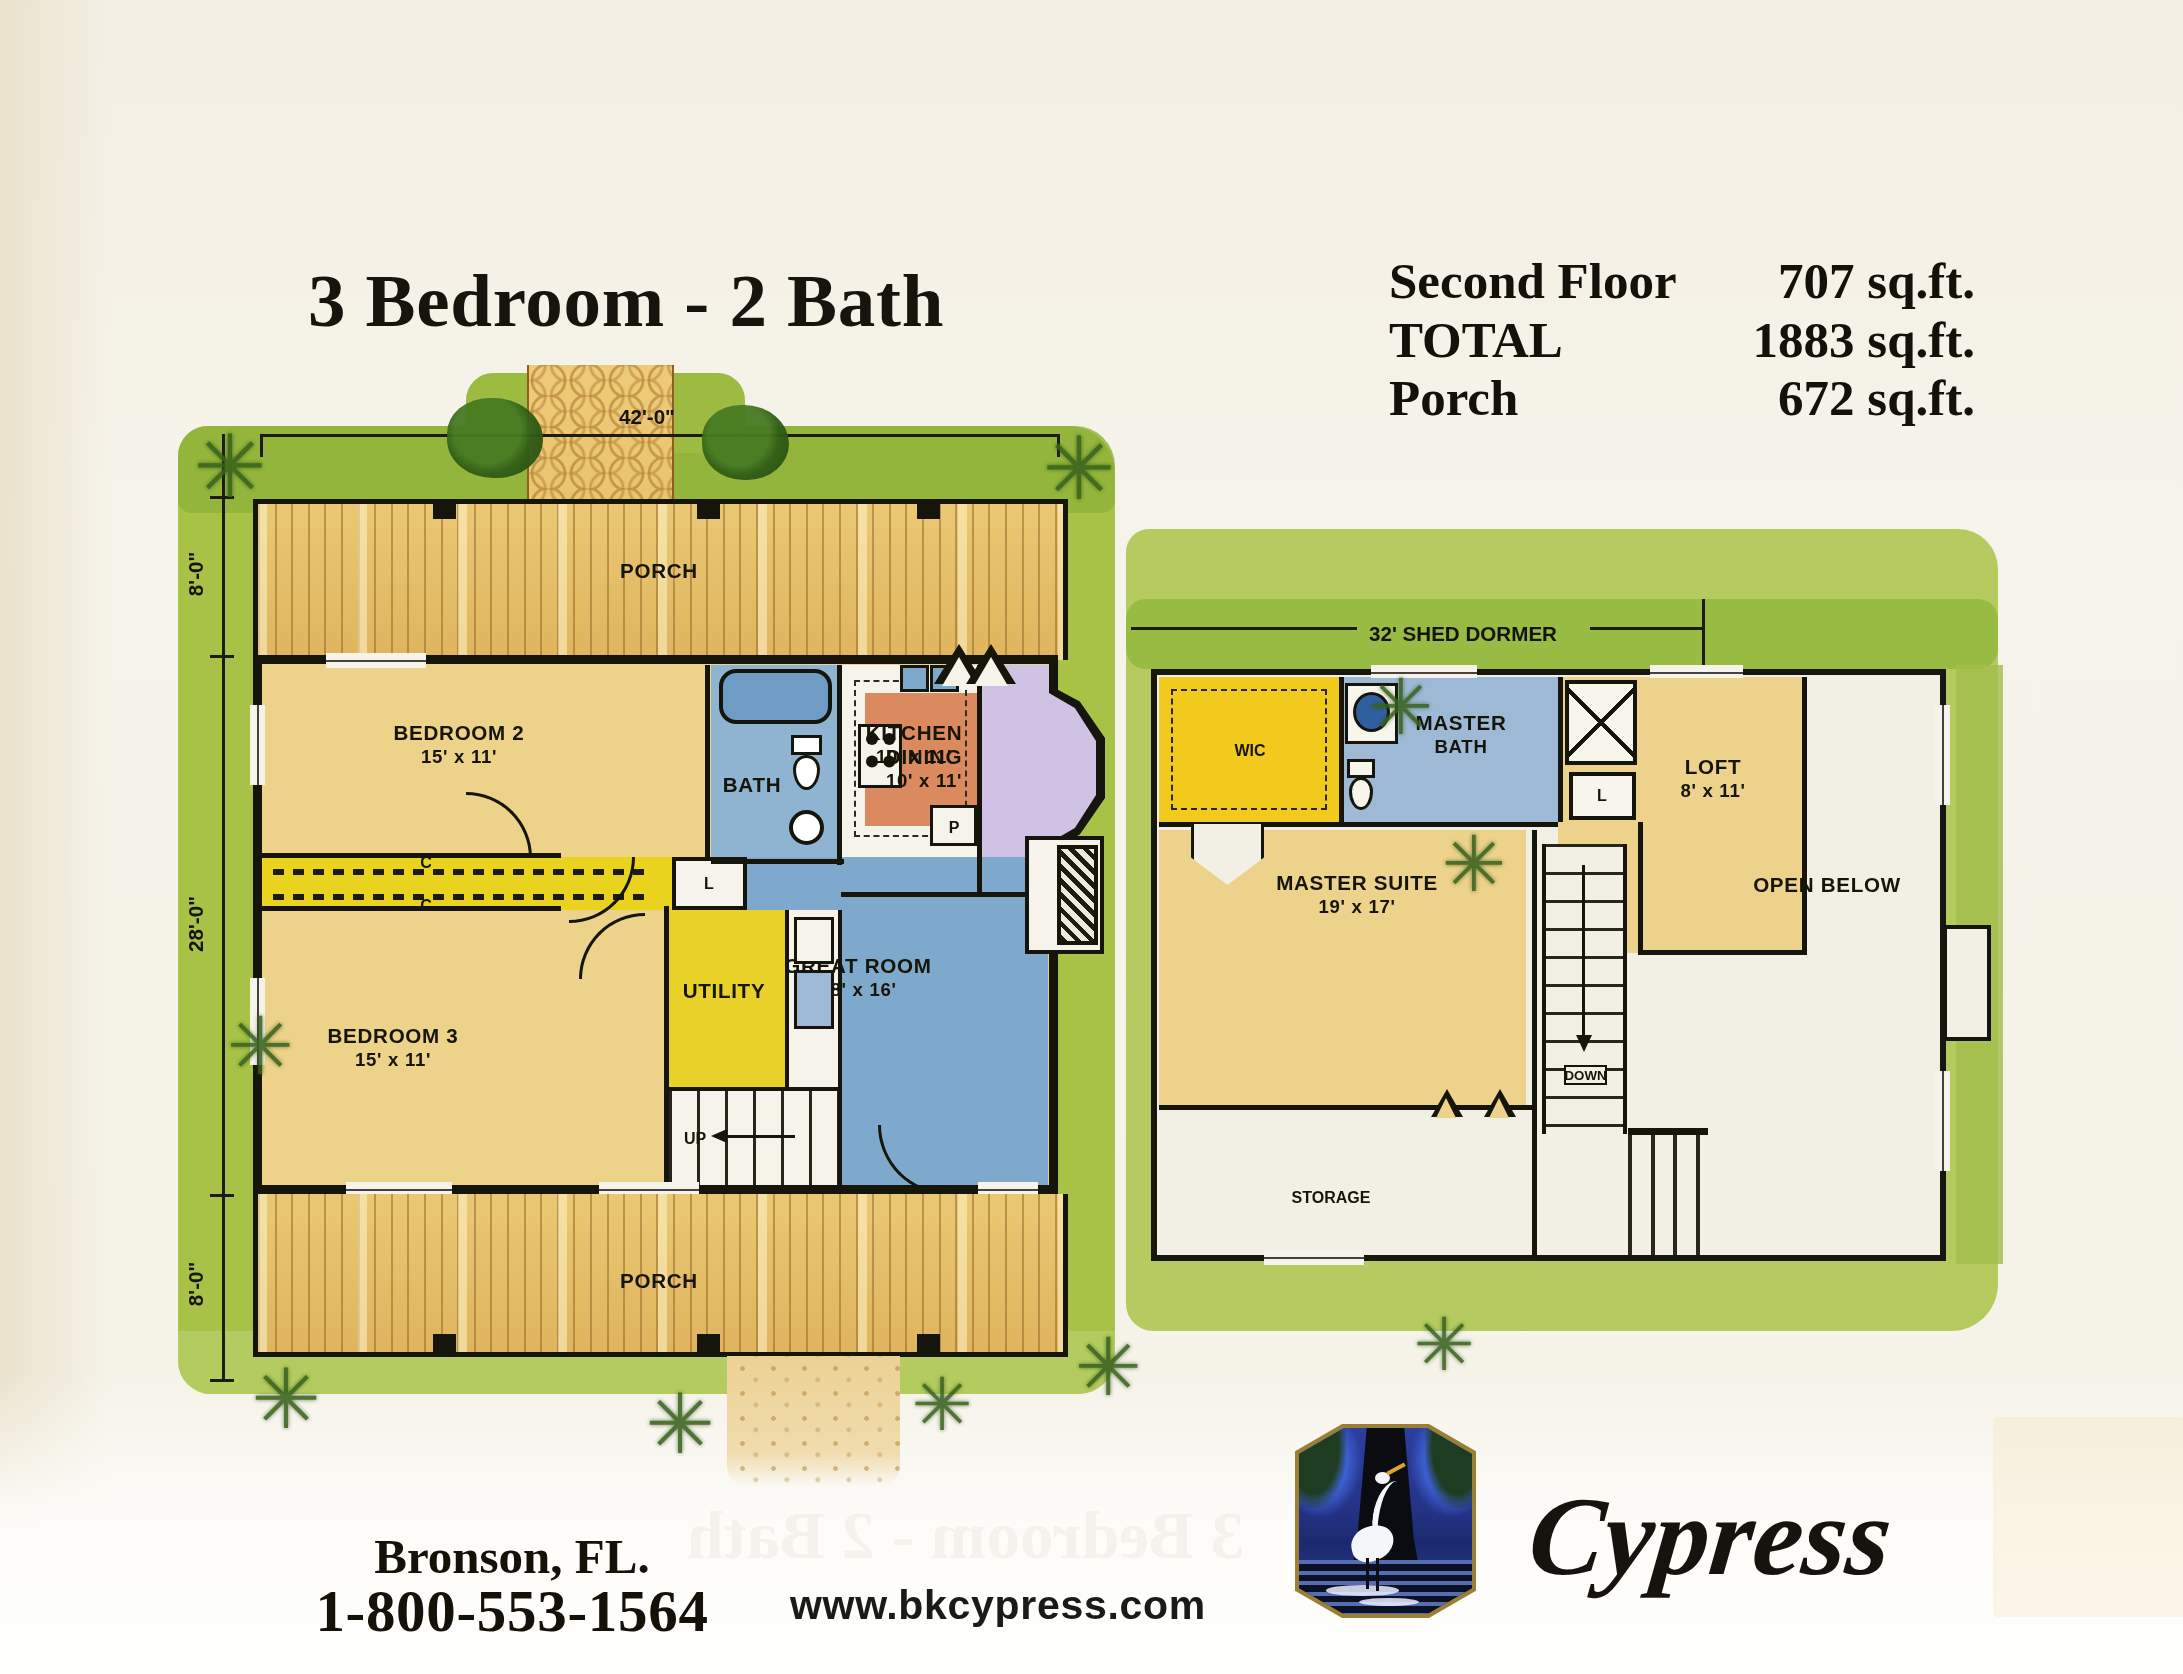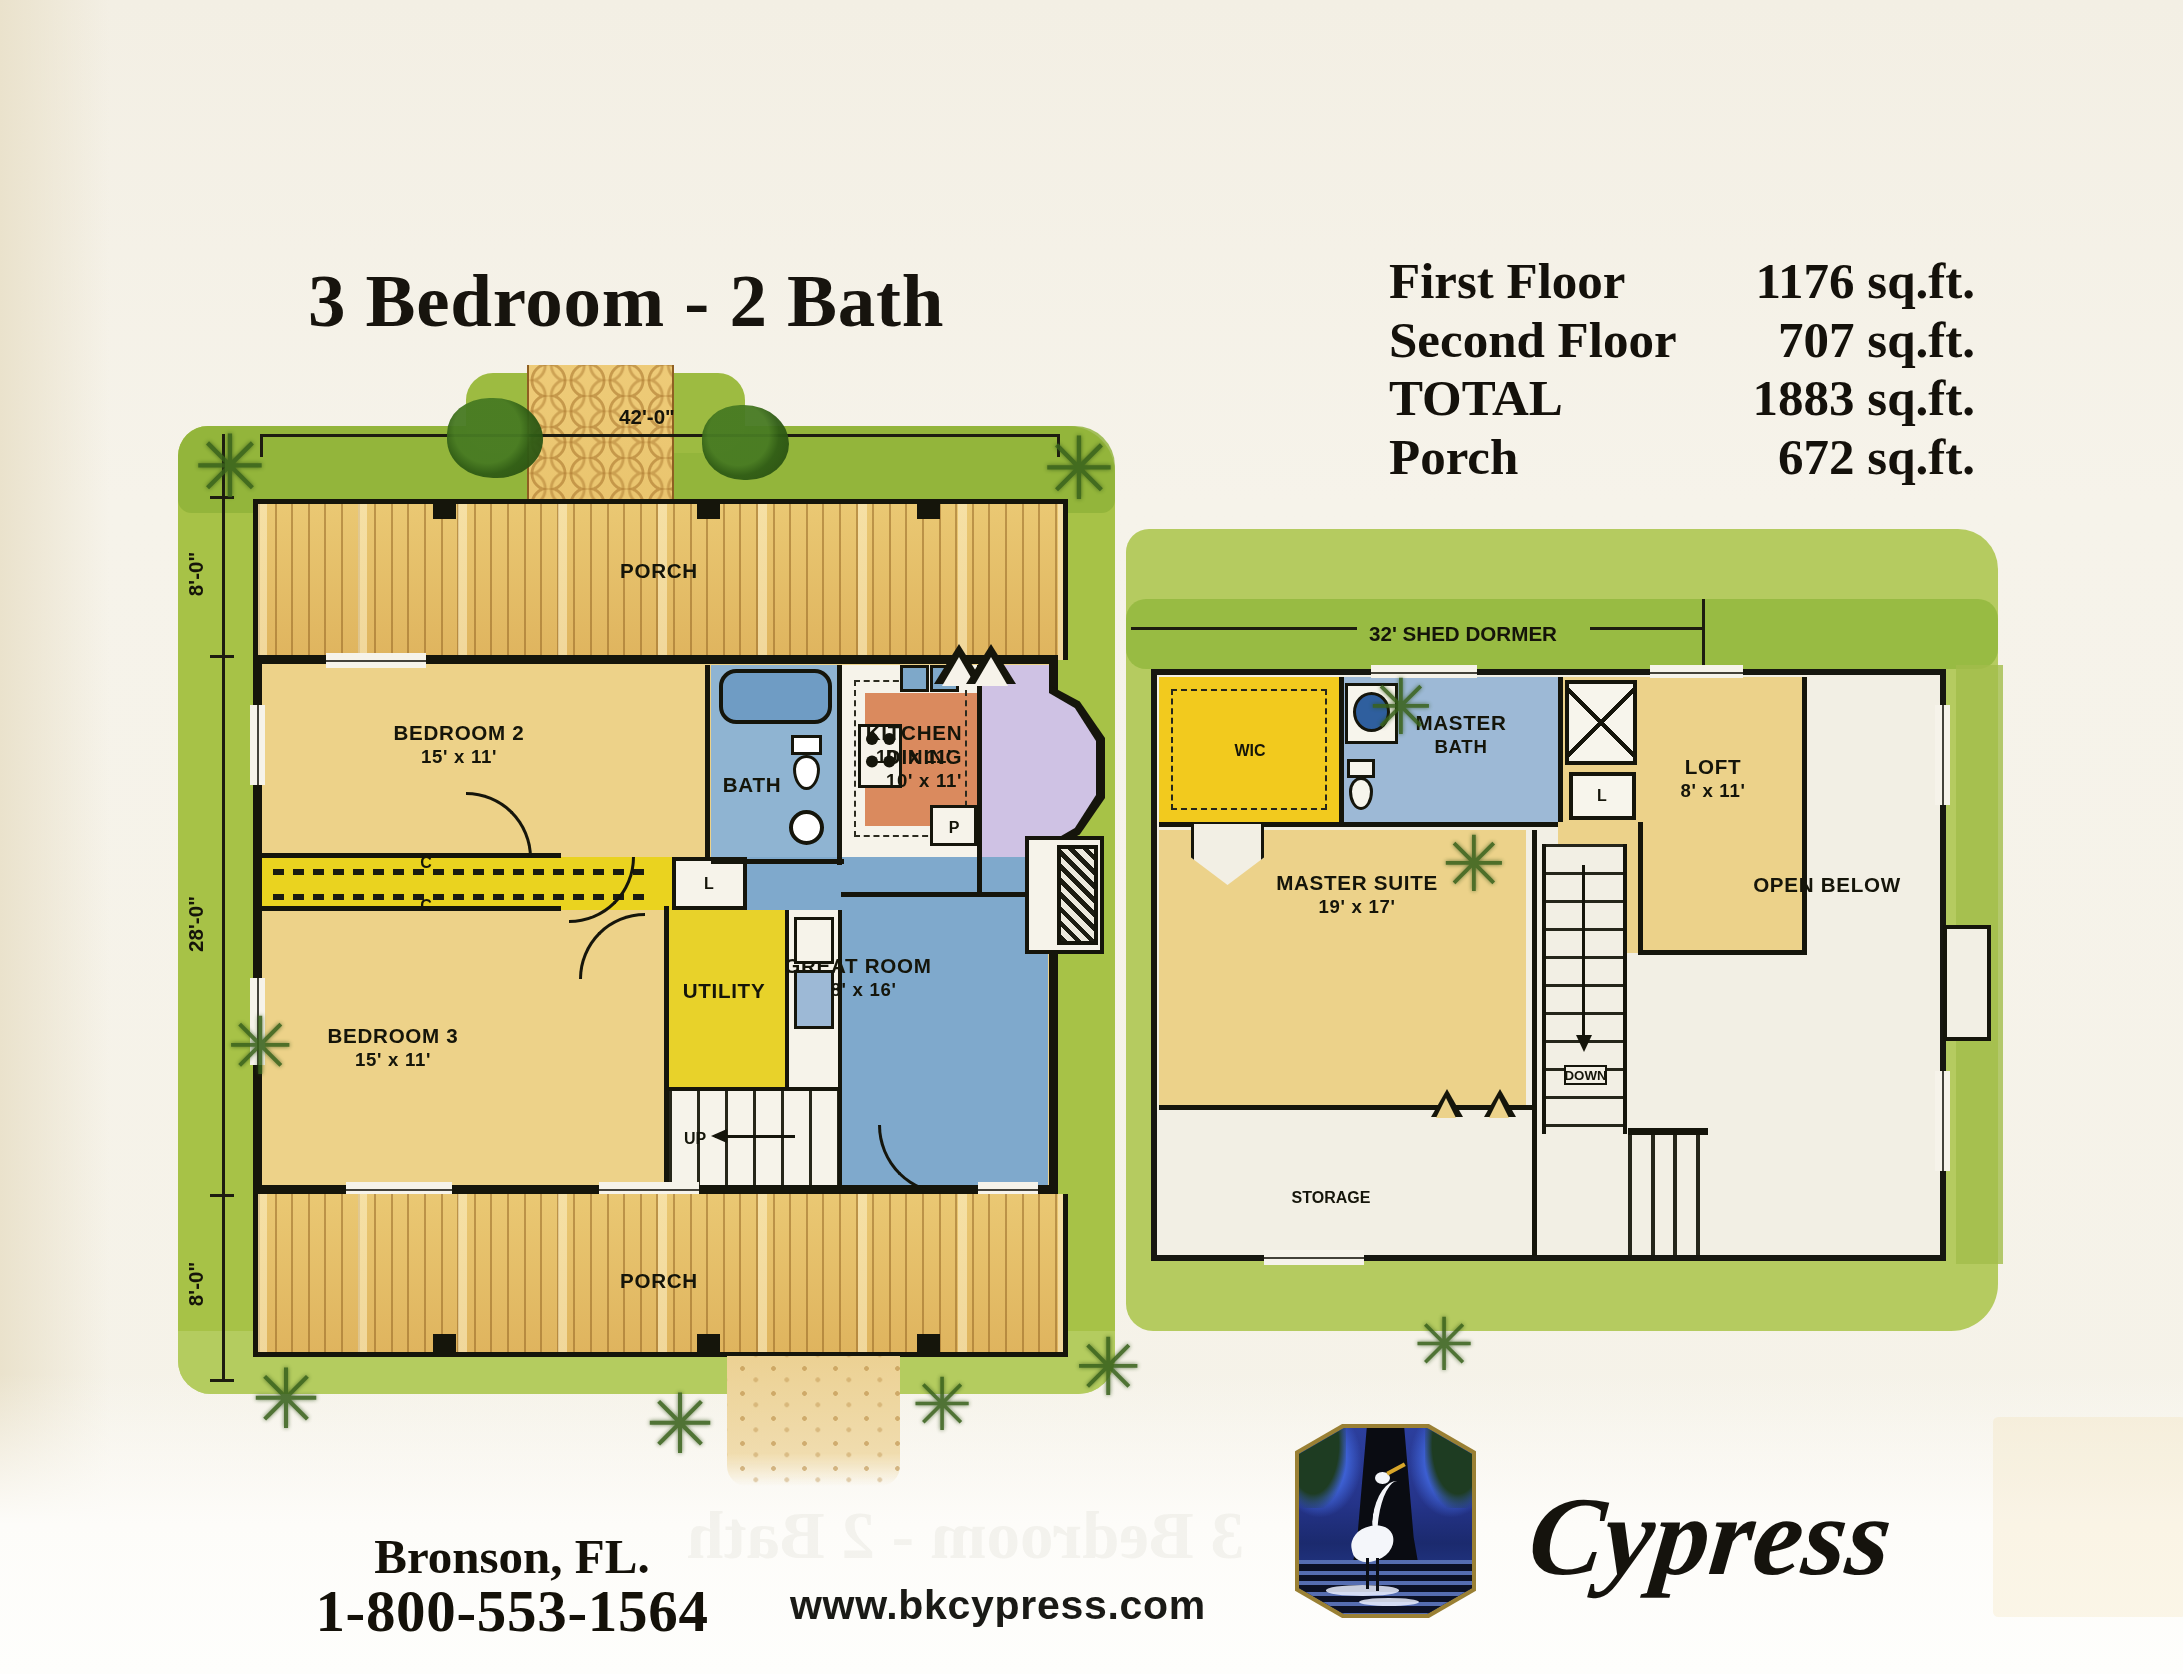--- a/index.html
+++ b/index.html
@@ -95,24 +95,20 @@
 </style>
 </head>
 <body>
 
 <div class="page">
 
   <div class="abs subtitle">3 Bedroom  -  2 Bath</div>
 
   <div class="abs stats">
     <div class="stat-row">
-      <span>First Floor</span>
-      <span>1176 sq.ft.</span>
-    </div>
-    <div class="stat-row">
       <span>Second Floor</span>
       <span>707 sq.ft.</span>
     </div>
     <div class="stat-row">
       <span>TOTAL</span>
       <span>1883 sq.ft.</span>
     </div>
     <div class="stat-row">
       <span>Porch</span>
       <span>672 sq.ft.</span>

